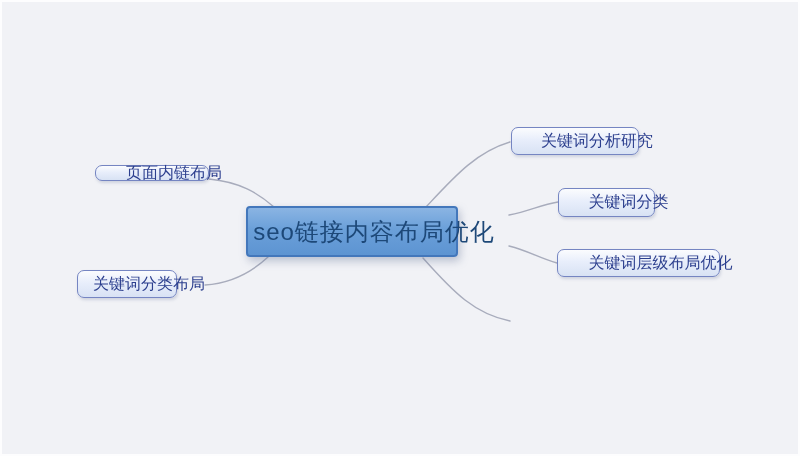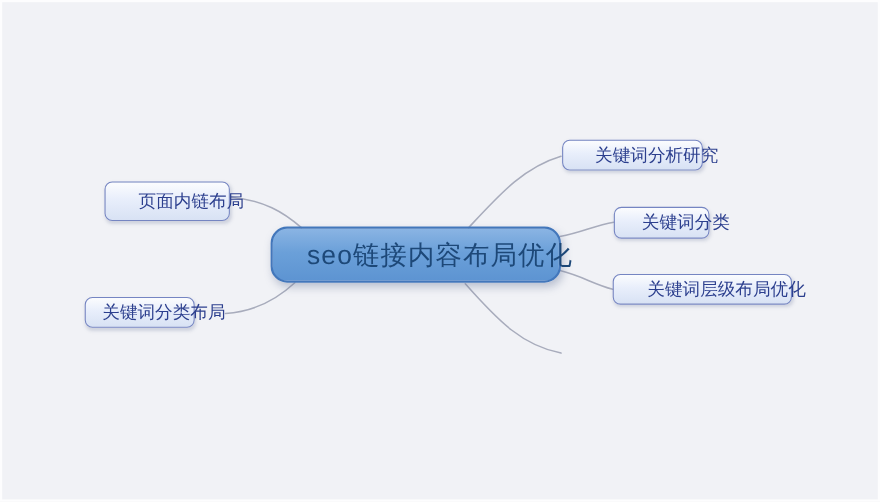--- a/index.html
+++ b/index.html
@@ -35,42 +35,42 @@
     display: flex;
     align-items: center;
     justify-content: center;
     white-space: nowrap;
     cursor: default;
     padding-left: 44px;
   }
   .root-node {
     left: 244px;
     top: 204px;
-    width: 264px;
+    width: 212px;
     height: 51px;
     border: 2px solid #4377bb;
-    border-radius: 15px;
+    border-radius: 4px;
     background: linear-gradient(180deg, #8ab4e3 0%, #6ba0d9 45%, #5d94d2 100%);
     color: #1d4878;
     font-size: 24px;
     letter-spacing: 1px;
     box-shadow: 2px 4px 8px rgba(100,115,150,0.40);
   }
   .branch-node {
     border: 1.5px solid #7585c2;
     border-radius: 7px;
     background: linear-gradient(180deg, #fbfcfe 0%, #e8eefb 45%, #d8e2f4 100%);
     color: #2c3f8e;
     font-size: 16px;
     box-shadow: 1px 2px 3px rgba(130,140,170,0.30);
   }
-  .b-left-1  { left: 93px;  top: 163px; width: 114px; height: 36px; }
+  .b-left-1  { left: 93px;  top: 163px; width: 114px; height: 16px; }
   .b-left-2  { left: 75px;  top: 268px; width: 100px; height: 28px; }
   .b-right-1 { left: 509px; top: 125px; width: 128px; height: 28px; }
-  .b-right-2 { left: 556px; top: 186px; width: 87px;  height: 29px; }
+  .b-right-2 { left: 556px; top: 186px; width: 97px;  height: 29px; }
   .b-right-3 { left: 555px; top: 247px; width: 163px; height: 28px; }
   .b-right-4 { left: 508px; top: 306px; width: 179px; height: 27px; }
 </style>
 </head>
 <body>
 
 <div class="stage">
 
   <svg class="connector-layer" viewBox="0 0 800 456">
     <path d="M 207 177 C 238 180, 256 191, 272 205" stroke="#a8acbc"></path>

